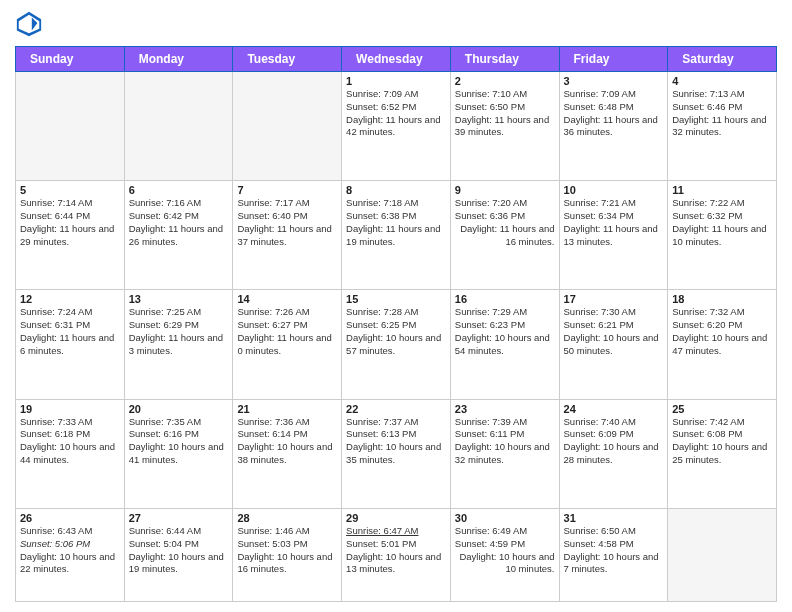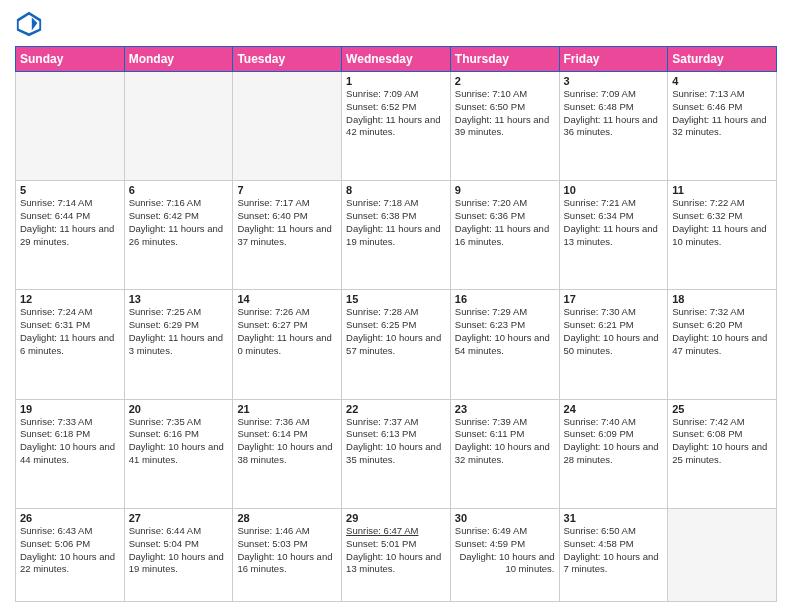--- a/index.html
+++ b/index.html
@@ -52,25 +52,25 @@
       color: #555;
     }
     .calendar {
       flex: 1;
       border: 1px solid #ccc;
       border-collapse: collapse;
       width: 100%;
       table-layout: fixed;
     }
     .calendar th {
-      background: #ec4899;
+      background: #8b5cf6;
       color: #fff;
       font-size: 12px;
       font-weight: bold;
-      padding: 5px 4px;
+      padding: 5px 14px;
       text-align: left;
       border: 1px solid #1565c0;
     }
     .calendar td {
       border: 1px solid #ccc;
       vertical-align: top;
       padding: 3px 4px;
       font-size: 9.5px;
       color: #333;
       background: #fff;
@@ -201,21 +201,21 @@
               <span style="display: block;">Sunrise: 7:18 AM</span>
               <span style="display: block;">Sunset: 6:38 PM</span>
               <span style="display: block;">Daylight: 11 hours and 19 minutes.</span>
             </div>
           </td>
           <td class="">
             <span class="day-num">9</span>
             <div class="day-info">
               <span style="display: block;">Sunrise: 7:20 AM</span>
               <span style="display: block;">Sunset: 6:36 PM</span>
-              <span style="display: block;">Daylight: 11 hours and 16 minutes.</span>
+              <span style="display: block; text-align: right;">Daylight: 11 hours and 16 minutes.</span>
             </div>
           </td>
           <td class="">
             <span class="day-num">10</span>
             <div class="day-info">
               <span style="display: block;">Sunrise: 7:21 AM</span>
               <span style="display: block;">Sunset: 6:34 PM</span>
               <span style="display: block;">Daylight: 11 hours and 13 minutes.</span>
             </div>
           </td>
@@ -342,21 +342,21 @@
               <span style="display: block;">Sunset: 6:08 PM</span>
               <span style="display: block;">Daylight: 10 hours and 25 minutes.</span>
             </div>
           </td>
         </tr>
         <tr class="week-row-last">
           <td class="">
             <span class="day-num">26</span>
             <div class="day-info">
               <span style="display: block;">Sunrise: 6:43 AM</span>
-              <span style="display: block;">Sunset: 5:06 PM</span>
+              <span style="display: block; font-style: italic;">Sunset: 5:06 PM</span>
               <span style="display: block;">Daylight: 10 hours and 22 minutes.</span>
             </div>
           </td>
           <td class="">
             <span class="day-num">27</span>
             <div class="day-info">
               <span style="display: block;">Sunrise: 6:44 AM</span>
               <span style="display: block;">Sunset: 5:04 PM</span>
               <span style="display: block;">Daylight: 10 hours and 19 minutes.</span>
             </div>

